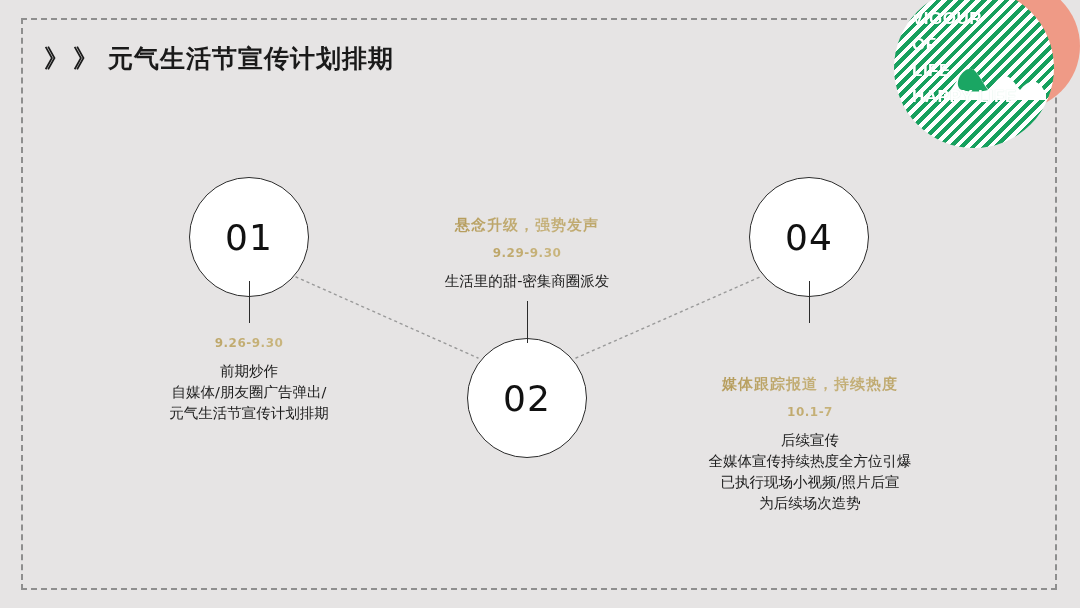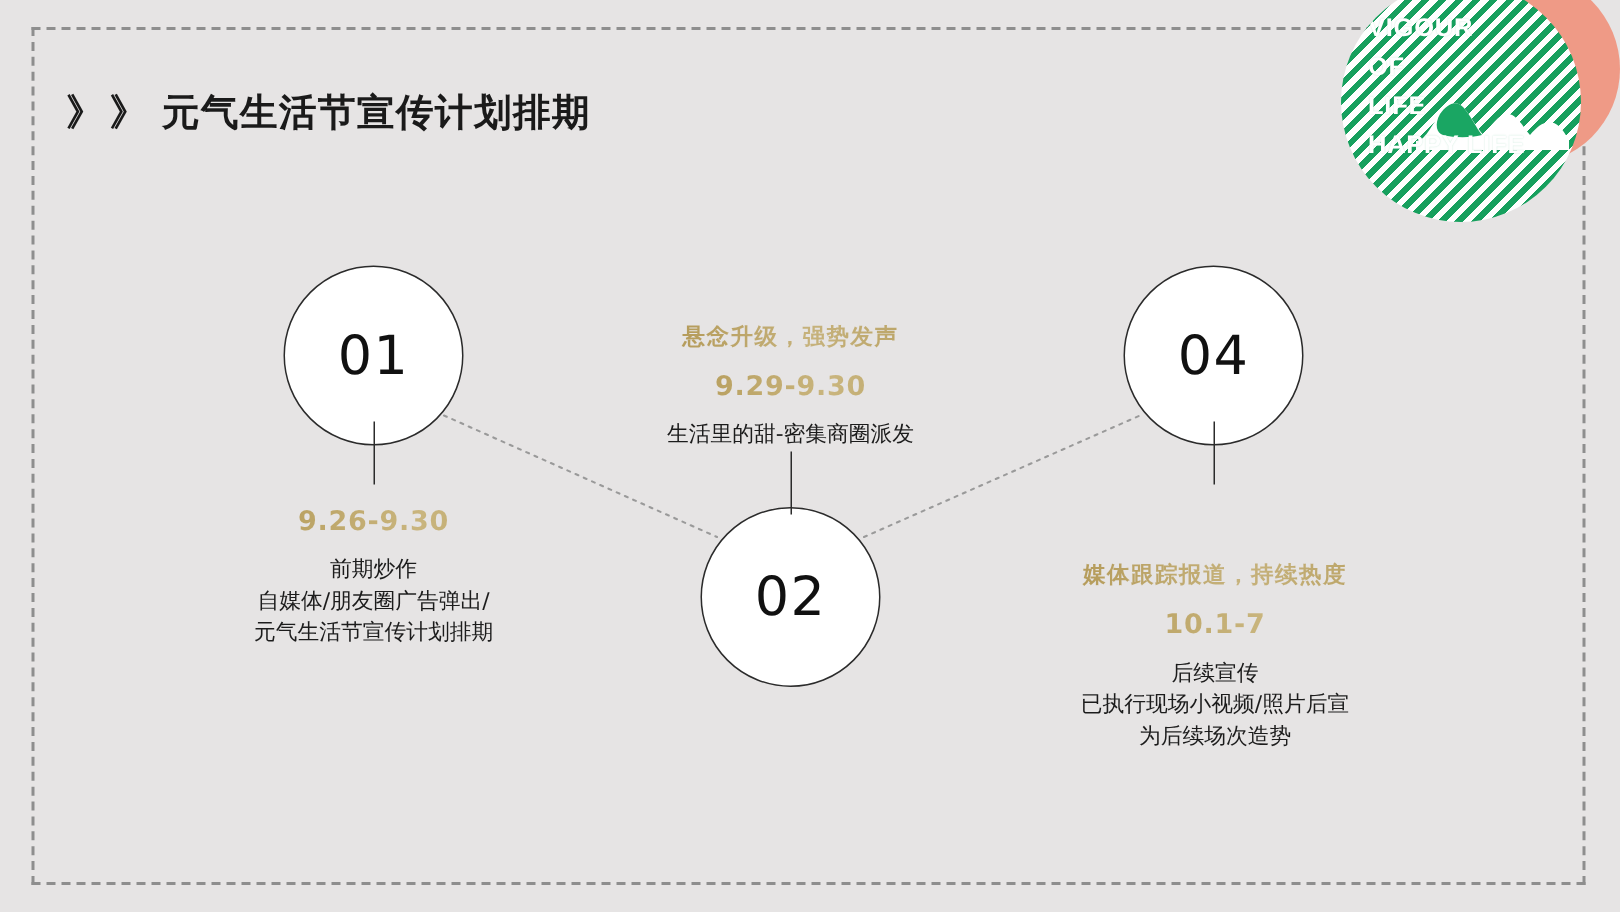--- a/index.html
+++ b/index.html
@@ -24,21 +24,21 @@
     height: 572px;
     border: 2px dashed #8e8e8e;
     box-sizing: border-box;
     pointer-events: none;
   }
 
   
   #page-title {
     position: absolute;
     left: 44px;
-    top: 58px;
+    top: 42px;
     font-size: 25px;
     font-weight: bold;
     color: #1a1a1a;
     letter-spacing: 1px;
     white-space: nowrap;
     font-family: "DejaVu Sans", "Liberation Sans", sans-serif;
   }
   #page-title .chev {
     letter-spacing: 4px;
     margin-right: 6px;
@@ -157,21 +157,21 @@
     background: linear-gradient(100deg, #a98c43 0%, #c6b27c 55%, #b39a57 100%);
     -webkit-background-clip: text;
     background-clip: text;
     -webkit-text-fill-color: transparent;
     font-family: Liberation Serif, serif;
     margin-top: 45px;
   }
   .node-date {
     color: #b59a55;
     font-weight: bold;
-    font-size: 18px;
+    font-size: 12px;
     letter-spacing: 0.5px;
     margin-bottom: 9px;
     background: linear-gradient(100deg, #a98c43 0%, #c9b57e 60%, #b39a57 100%);
     -webkit-background-clip: text;
     background-clip: text;
     -webkit-text-fill-color: transparent;
     font-family: "DejaVu Sans", "Liberation Sans", sans-serif;
   }
   .node-body {
     color: #1c1c1c;
@@ -239,16 +239,17 @@
 
 <div class="node-circle" id="node-3-circle">
   <span class="node-number">04</span>
 </div>
 <div class="node-tick" id="node-3-tick"></div>
 <div class="node-text" id="node-3-text">
   <div class="node-heading">媒体跟踪报道，持续热度</div>
   <div class="node-date">10.1-7</div>
   <div class="node-body">
     <div>后续宣传</div>
+    <div>全媒体宣传持续热度全方位引爆</div>
     <div>已执行现场小视频/照片后宣</div>
     <div>为后续场次造势</div>
   </div>
 </div>
 
 </body></html>

